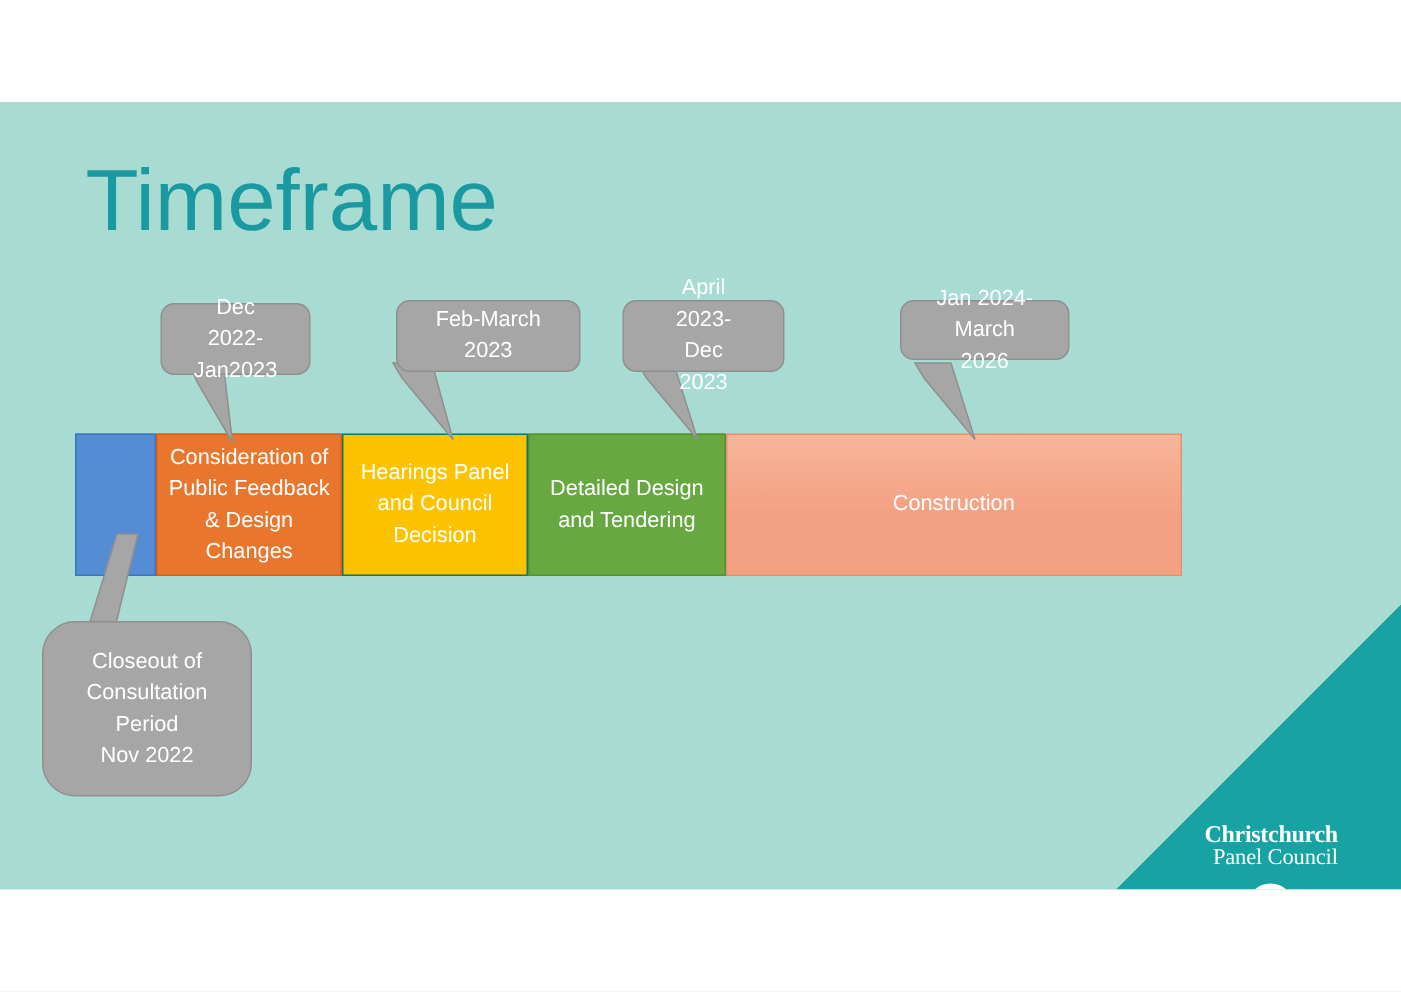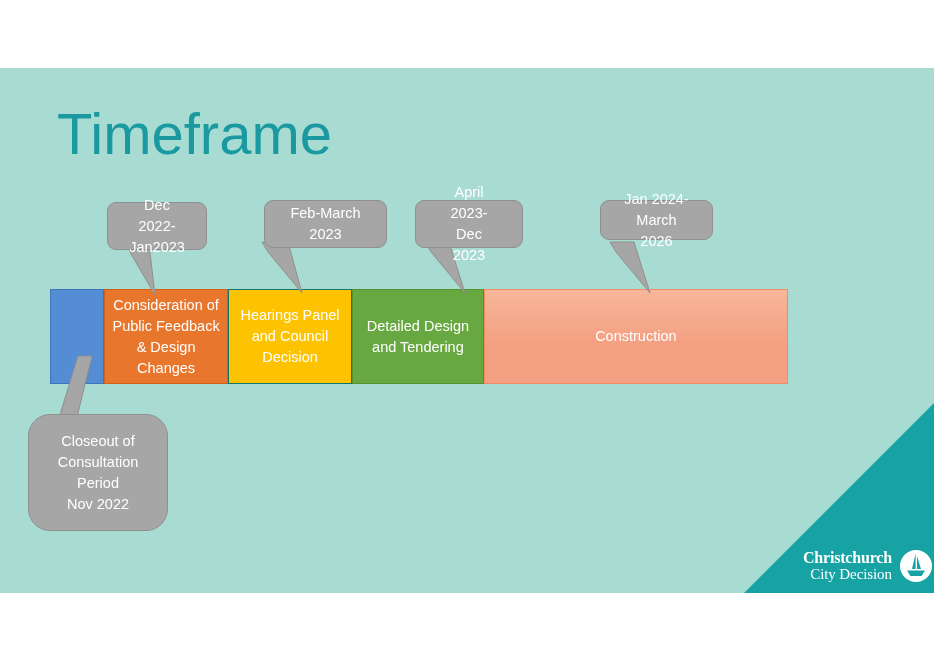--- a/index.html
+++ b/index.html
@@ -50,20 +50,21 @@
   #corner-triangle svg { display: block; }
 
   
   #council-logo {
     position: absolute;
     left: 803px;
     top: 481px;
     display: flex;
     align-items: center;
     gap: 7px;
+    flex-direction: column;
   }
   #council-logo .logo-text {
     color: #ffffff;
     font-family: "Liberation Serif", serif;
     text-align: right;
     line-height: 1.02;
   }
   #council-logo .logo-line1 {
     font-size: 16px;
     font-weight: bold;
@@ -180,21 +181,21 @@
 
   <div id="corner-triangle">
     <svg width="190" height="190" viewBox="0 0 190 190">
       <polygon points="190,0 190,190 0,190" fill="#17a3a3"></polygon>
     </svg>
   </div>
 
   <div id="council-logo">
     <div class="logo-text">
       <span class="logo-line1">Christchurch</span>
-      <span class="logo-line2">City Decision</span>
+      <span class="logo-line2">Panel Council</span>
     </div>
     <svg class="logo-mark" width="34" height="34" viewBox="0 0 34 34">
       <circle cx="17" cy="17" r="16" fill="#ffffff"></circle>
       <path d="M16.6 4.5 L16.6 20.0 L13.0 20.0 Z" fill="#17a3a3"></path>
       <path d="M18.0 7.0 L18.0 20.0 L22.0 20.0 Z" fill="#17a3a3"></path>
       <path d="M8.0 21.6 L26.0 21.6 L22.6 27.0 L11.4 27.0 Z" fill="#17a3a3"></path>
     </svg>
   </div>
 
   <div id="slide-title">Timeframe</div>

